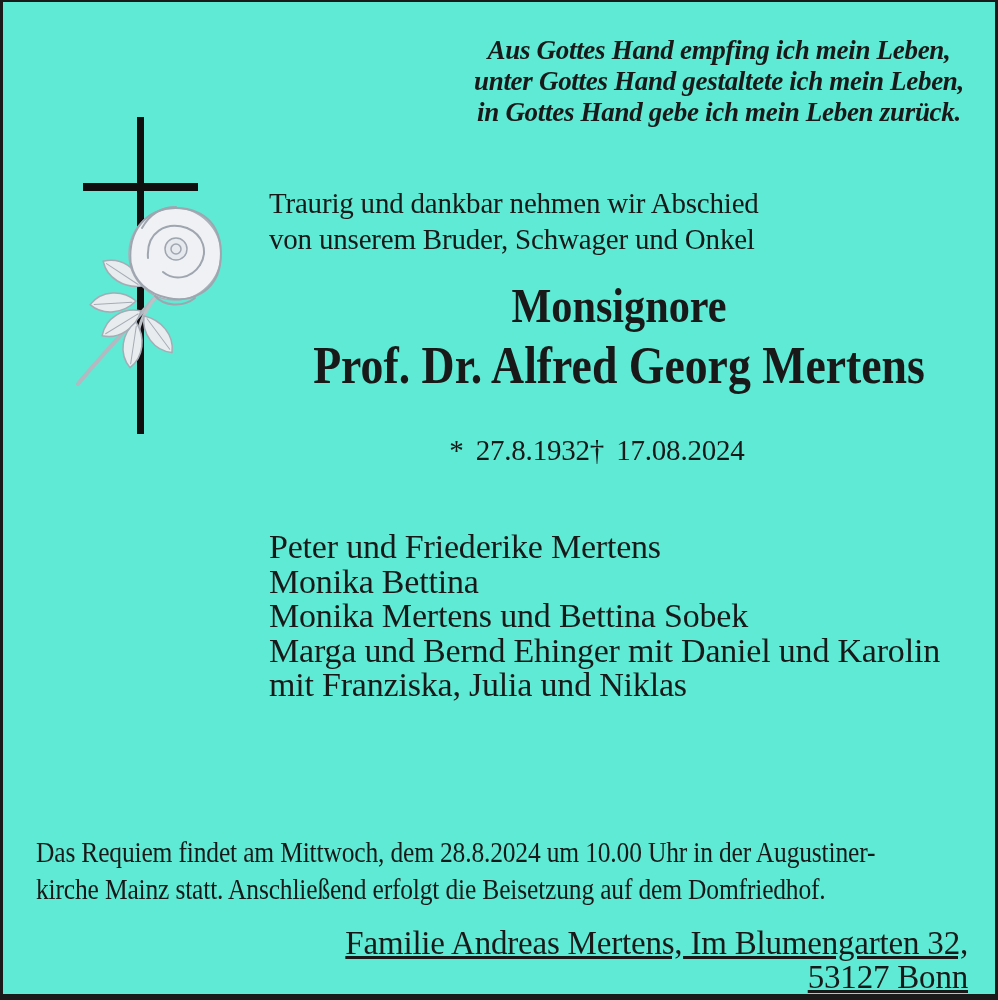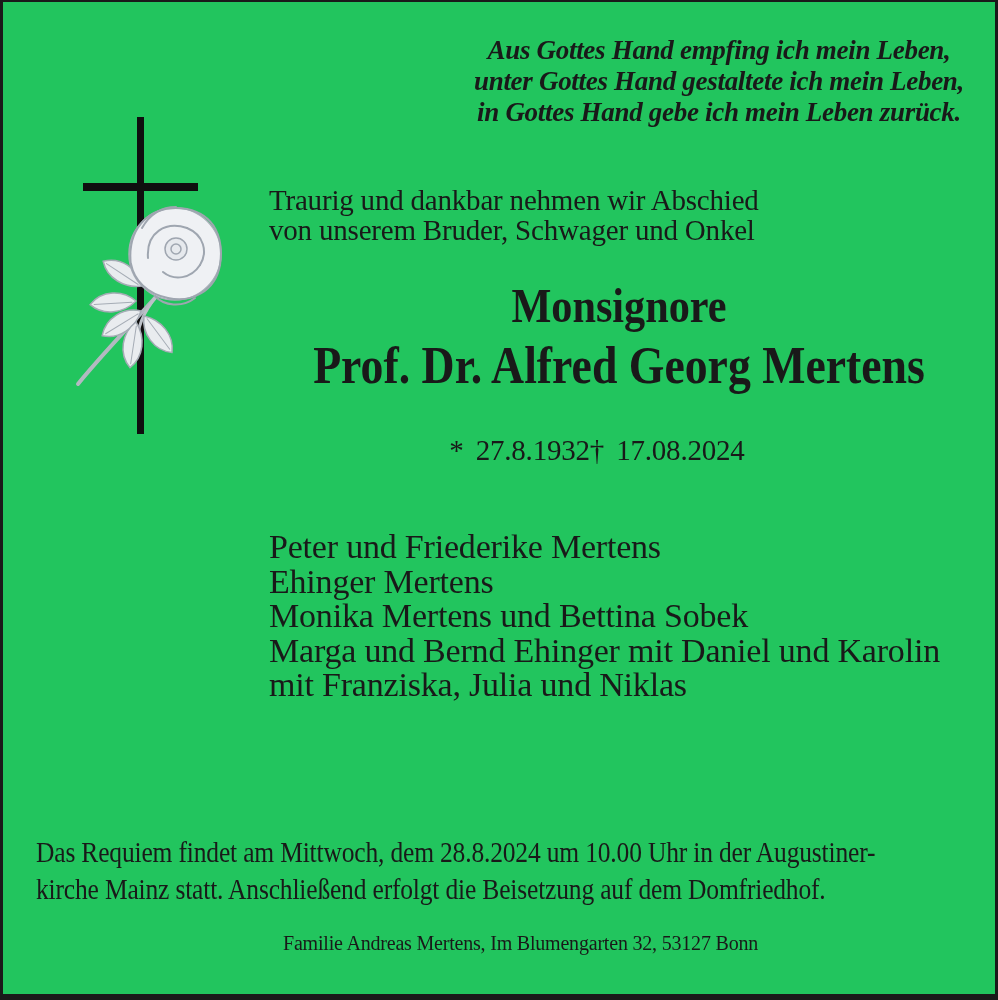--- a/index.html
+++ b/index.html
@@ -2,21 +2,21 @@
 <html lang="de"><head>
 <meta charset="utf-8">
 <style>
   html, body { margin: 0; padding: 0; background: #ffffff; }
 
   .page {
     position: relative;
     width: 998px;
     height: 1000px;
     box-sizing: border-box;
-    background: #22c55e;
+    background: #5eead4;
     border-style: solid;
     border-color: #1a1a1a;
     border-width: 2px 3px 6px 3px;
     overflow: hidden;
     font-family: "Liberation Serif", "DejaVu Serif", serif;
     color: #191919;
   }
 
   .abs { position: absolute; }
 
@@ -29,21 +29,21 @@
     text-align: center;
     white-space: pre-line;
     letter-spacing: -0.3px;
   }
 
   .memorial-art { left: 55px; top: 106px; }
 
   .intro {
     left: 266px; top: 183px;
     font-size: 29px;
-    line-height: 30px;
+    line-height: 36px;
     white-space: pre-line;
     letter-spacing: -0.2px;
   }
 
   .headline {
     left: 256px; top: 276px; width: 720px;
     text-align: center;
     font-weight: bold;
     transform: scaleX(0.88);
     transform-origin: 50% 0;
@@ -74,24 +74,25 @@
     font-size: 29px;
     line-height: 37px;
     white-space: pre-line;
     letter-spacing: -0.2px;
     transform: scaleX(0.88);
     transform-origin: 0 0;
   }
 
   .address {
     left: 280px; top: 924px; width: 685px;
-    text-align: left;
-    font-size: 20px;
+    text-align: right;
+    font-size: 33px;
     line-height: 34px;
     letter-spacing: -0.2px;
+    text-decoration: underline;
   }
 </style>
 </head>
 <body>
 
 <div class="page">
 
   <div class="abs epigraph">Aus Gottes Hand empfing ich mein Leben,
 unter Gottes Hand gestaltete ich mein Leben,
 in Gottes Hand gebe ich mein Leben zurück.</div>
@@ -146,21 +147,21 @@
     <div class="deceased-name">Prof. Dr. Alfred Georg Mertens</div>
   </div>
 
   <div class="abs life-dates">
     <span><span class="sym">*</span><span>27.8.1932</span></span>
     <span><span class="sym">†</span><span>17.08.2024</span></span>
   </div>
 
   <div class="abs mourners">
     <div>Peter und Friederike Mertens</div>
-    <div>Ehinger Mertens</div>
+    <div>Monika Bettina</div>
     <div>Monika Mertens und Bettina Sobek</div>
     <div>Marga und Bernd Ehinger mit Daniel und Karolin</div>
     <div>mit Franziska, Julia und Niklas</div>
   </div>
 
   <div class="abs service">Das Requiem findet am Mittwoch, dem 28.8.2024 um 10.00 Uhr in der Augustiner-
 kirche Mainz statt. Anschließend erfolgt die Beisetzung auf dem Domfriedhof.</div>
 
   <div class="abs address">Familie Andreas Mertens, Im Blumengarten 32, 53127 Bonn</div>
 

